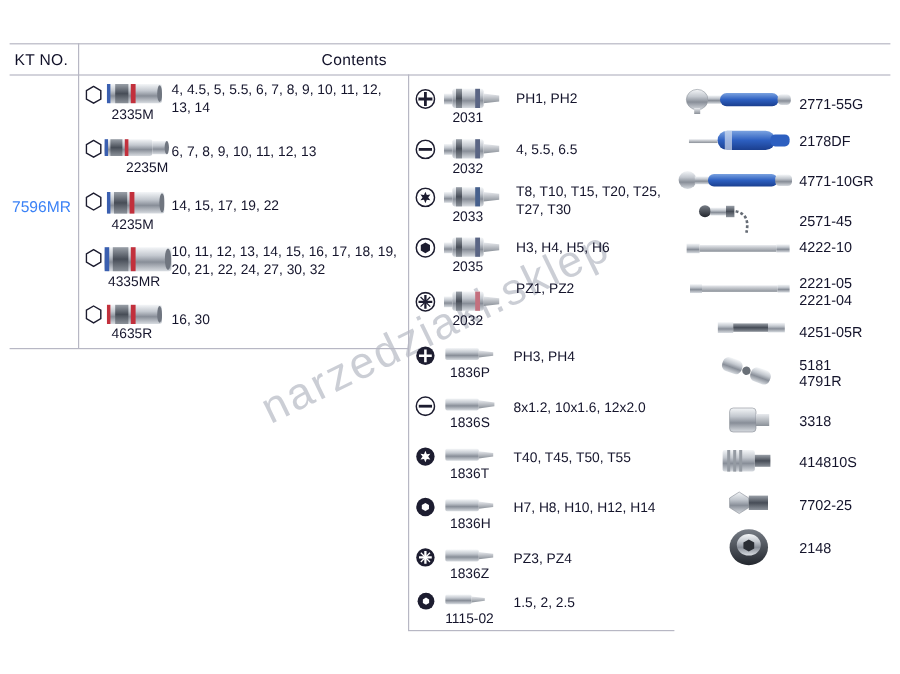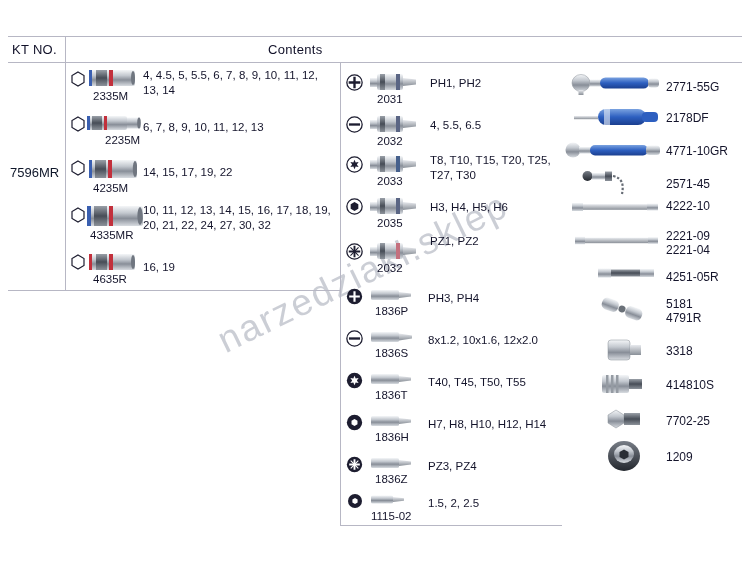--- a/index.html
+++ b/index.html
@@ -5,21 +5,21 @@
   * { box-sizing: border-box; margin: 0; padding: 0; }
   html,body { background:#fff; }
   #page {
     position: relative; width: 750px; height: 562px; background: #fff;
     font-family: "Liberation Sans", sans-serif; color: #14142b; overflow: hidden;
   }
   .hline, .vline { position: absolute; background: #b7b7c4; }
   .hline { height: 1px; }
   .vline { width: 1px; }
   .hdr   { position: absolute; font-size: 13px; color: #101028; letter-spacing: .3px; }
-  .kitno { position: absolute; font-size: 13px; color: #0f172a; }
+  .kitno { position: absolute; font-size: 13px; color: #3b82f6; }
   .code  { position: absolute; font-size: 11.5px; white-space: nowrap; }
   .sizes { position: absolute; font-size: 11.5px; line-height: 1.32; }
   .plabel{ position: absolute; font-size: 12px; white-space: nowrap; }
   .icon, .img { position: absolute; }
   .wm {
     position: absolute; left: 128px; top: 252px; width: 470px; text-align: center;
     font-size: 37px; color: #8e93a4; opacity: .45; letter-spacing: 2px;
     transform: rotate(-26deg); pointer-events: none;
   }
 </style>
@@ -137,21 +137,21 @@
       <polygon points="7,1 13,4.5 13,11.5 7,15 1,11.5 1,4.5" fill="#fff" stroke="#1d1d30" stroke-width="1.2"></polygon>
       </svg>
     <svg class="img" style="left:89px;top:251px" width="46" height="22" viewBox="0 0 46 22">
       <rect x="0" y="3" width="46" height="16" rx="2" fill="url(#gchrome)"></rect>
         <rect x="0" y="3" width="3" height="16" fill="#c2303c"></rect>
       <rect x="7" y="3" width="11" height="16" fill="url(#gknurl)"></rect>
         <rect x="20" y="3" width="4" height="16" fill="#c2303c"></rect>
       <ellipse cx="44" cy="11" rx="2" ry="7" fill="#707680"></ellipse>
       </svg>
     <span class="code" style="left:93px;top:273px">4635R</span>
-    <span class="sizes" style="left:143px;top:260px;width:190px">16, 19</span>
+    <span class="sizes" style="left:143px;top:260px;width:190px">16, 30</span>
   </div>
 
   <div>
     <svg class="icon" style="left:346px;top:74px" width="17" height="17" viewBox="0 0 16 16">
       <circle cx="8" cy="8" r="7.2" fill="#fff" stroke="#1d1d30" stroke-width="1.2"></circle>
       <path d="M6.9 2.5h2.2v4.4h4.4v2.2H9.1v4.4H6.9V9.1H2.5V6.9h4.4z" fill="#1d1d30"></path>
       </svg>
     <svg class="img" style="left:370px;top:70px" width="50" height="24" viewBox="0 0 50 24">
       <rect x="0" y="8" width="7" height="9" fill="url(#gchrome)"></rect>
         <rect x="7" y="4" width="26" height="16" rx="2" fill="url(#gchrome)"></rect>
@@ -356,21 +356,21 @@
       </svg>
     <span class="plabel" style="left:666px;top:199px">4222-10</span>
   </div>
 
   <div>
     <svg class="img" style="left:575px;top:234px" width="84" height="13" viewBox="0 0 84 13">
       <rect x="0" y="2.8" width="10" height="7.4" fill="url(#gchrome)"></rect>
       <rect x="10" y="3.8" width="63" height="5.4" fill="url(#gsteel)"></rect>
       <rect x="73" y="3.2" width="10" height="6.6" fill="url(#gchrome)"></rect>
       </svg>
-    <span class="plabel" style="left:666px;top:229px">2221-09</span>
+    <span class="plabel" style="left:666px;top:229px">2221-05</span>
     <span class="plabel" style="left:666px;top:243px">2221-04</span>
   </div>
 
   <div>
     <svg class="img" style="left:598px;top:265px" width="58" height="16" viewBox="0 0 58 16">
       <rect x="0" y="3.5" width="13" height="9" fill="url(#gchrome)"></rect>
       <rect x="13" y="4.5" width="29" height="7" fill="url(#gknurl)"></rect>
       <rect x="42" y="4" width="14" height="8" fill="url(#gchrome)"></rect>
       </svg>
     <span class="plabel" style="left:666px;top:270px">4251-05R</span>
@@ -414,16 +414,16 @@
       </svg>
     <span class="plabel" style="left:666px;top:414px">7702-25</span>
   </div>
 
   <div>
     <svg class="img" style="left:604px;top:438px" width="40" height="36" viewBox="0 0 40 36">
       <ellipse cx="20" cy="18" rx="16" ry="15" fill="url(#gdark)"></ellipse>
       <ellipse cx="20" cy="16" rx="10" ry="9" fill="url(#gchrome)"></ellipse>
       <polygon points="20,11.5 24.5,14 24.5,19 20,21.5 15.5,19 15.5,14" fill="#2a2e35"></polygon>
       </svg>
-    <span class="plabel" style="left:666px;top:450px">1209</span>
+    <span class="plabel" style="left:666px;top:450px">2148</span>
   </div>
 
 </div>
 
 </body></html>

